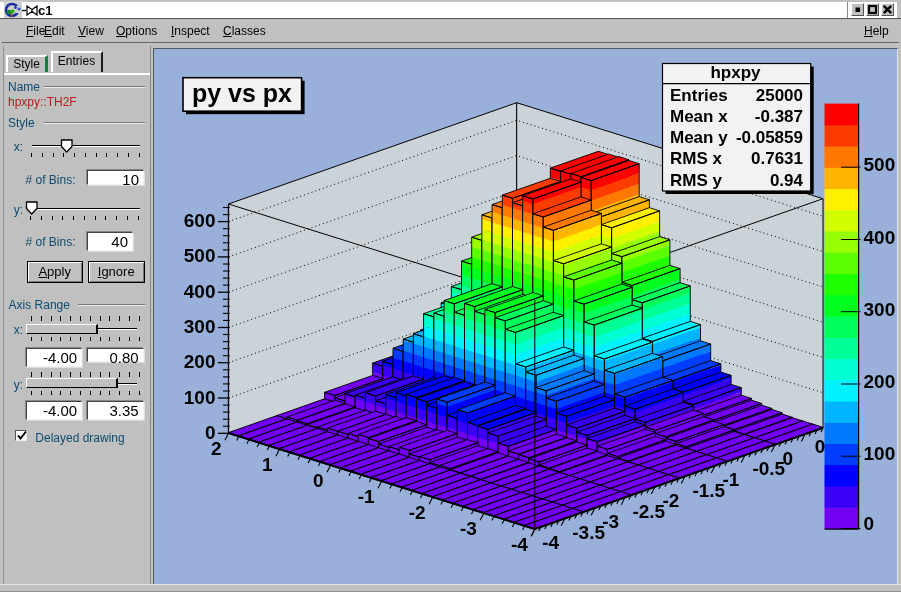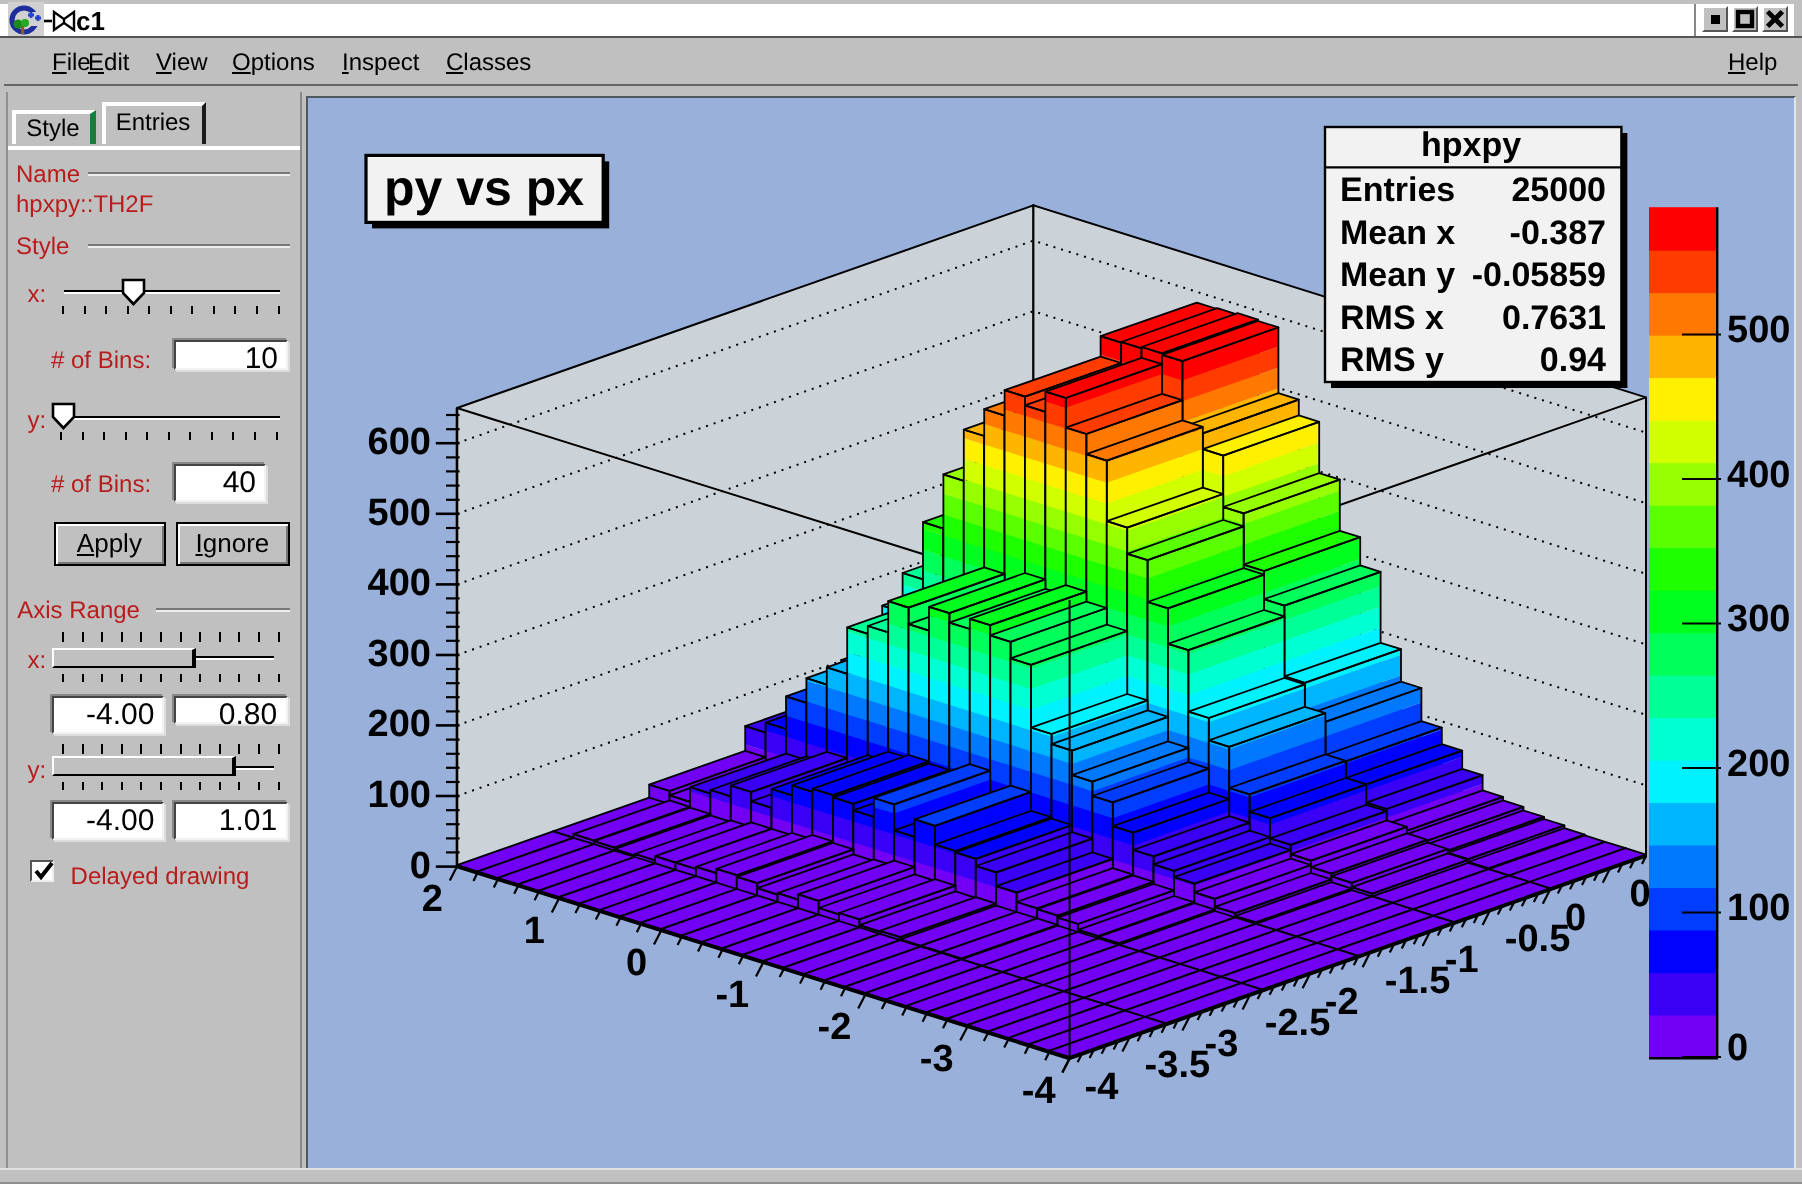--- a/index.html
+++ b/index.html
@@ -14,21 +14,21 @@
 .wbtn svg{display:block}
 .wbtn{position:absolute;top:3px;width:13px;height:13px;background:#c0c0c0;border-top:1px solid #fff;border-left:1px solid #fff;border-right:1px solid #555;border-bottom:1px solid #555;}
 #vsep1{position:absolute;left:847px;top:2px;width:1px;height:16px;background:#888}
 
 #menubar{position:absolute;left:2px;top:19px;width:897px;height:24px;background:#c0c0c0;border-bottom:1px solid #666}
 .mi{position:absolute;top:6px;font-size:12px;line-height:12px;color:#000}
 .mi u{text-decoration:underline}
 
 #panel{position:absolute;left:3px;top:46px;width:148px;height:538px;background:#c0c0c0;border-right:1px solid #888;border-left:1px solid #909090}
 .tab{position:absolute;background:#c0c0c0;border-top:2px solid #fff;border-left:2px solid #fff;font-size:12px;text-align:center;color:#000}
-.seclabel{position:absolute;font-size:12px;line-height:12px;color:#b91c1c}
+.seclabel{position:absolute;font-size:12px;line-height:12px;color:#0c4a6e}
 .hline{position:absolute;height:2px;border-top:1px solid #777;border-bottom:1px solid #eee}
 .entry{position:absolute;background:#fff;border-top:1px solid #444;border-left:1px solid #444;border-right:1px solid #f2f2f2;border-bottom:1px solid #f2f2f2;box-shadow:-1px -1px 0 #888,1px 1px 0 #ddd;font-size:15px;line-height:17px;text-align:right;padding-right:4px;color:#000}
 .btn{position:absolute;background:#c0c0c0;border:1px solid #000;box-shadow:inset 1px 1px 0 #fff,inset -1px -1px 0 #777;font-size:13px;text-align:center;color:#000}
 .tickrow2{position:absolute;height:4.6px;background:repeating-linear-gradient(90deg,#000 0,#000 1px,transparent 1px,transparent 9.8px)}
 .tickrow{position:absolute;height:4px;background:repeating-linear-gradient(90deg,#000 0,#000 1px,transparent 1px,transparent 10.78px)}
 .groove{position:absolute;height:2px;border-top:1.5px solid #000;border-bottom:1px solid #fff}
 .dbar{position:absolute;background:#c0c0c0;border-top:1px solid #fff;border-left:1px solid #fff;border-right:2px solid #000;border-bottom:1px solid #000}
 
 #canvas{position:absolute;left:153px;top:48px;width:745px;height:537px;background:#99b1da;border-top:1px solid #505860;border-left:1px solid #505860;border-right:1px solid #e4e4e4;border-bottom:1px solid #e4e4e4}
 #botstrip{position:absolute;left:0;top:584px;width:901px;height:8px;background:#c0c0c0;border-top:1px solid #e0e0e0;border-bottom:1px solid #8f8f8f;box-sizing:border-box}
@@ -123,21 +123,21 @@
 <div class="tickrow2" style="left:30.5px;top:336.7px;width:112px"></div>
 <div class="entry" style="left:25.5px;top:347.9px;width:56.7px;height:19.5px">-4.00</div>
 <div class="entry" style="left:86.9px;top:348px;width:56.7px;height:14px">0.80</div>
 
 <div class="tickrow2" style="left:30.5px;top:372.2px;width:112px"></div>
 <div class="seclabel" style="left:13.8px;top:378.6px">y:</div>
 <div class="groove" style="left:118px;top:382.6px;width:19px"></div>
 <div class="dbar" style="left:25.5px;top:378.4px;width:92.5px;height:10px"></div>
 <div class="tickrow2" style="left:30.5px;top:390.5px;width:112px"></div>
 <div class="entry" style="left:25.5px;top:401.1px;width:56.7px;height:19px">-4.00</div>
-<div class="entry" style="left:86.9px;top:401.1px;width:56.7px;height:19px">1.01</div>
+<div class="entry" style="left:86.9px;top:401.1px;width:56.7px;height:19px">3.35</div>
 
 <div class="abs" style="left:14.6px;top:430px;width:12.5px;height:11.2px;background:#fff;border-top:1px solid #555;border-left:1px solid #555;border-right:1px solid #eee;border-bottom:1px solid #eee"></div>
 <svg class="abs" style="left:15.5px;top:429.5px" width="12" height="12">
     <path d="M2 5.5 L4.5 8.5 L10 1.5" stroke="#000" stroke-width="2" fill="none"></path>
   </svg>
 <div class="seclabel" style="left:35.3px;top:431.5px">Delayed drawing</div>
 
 <div id="canvas">
 <svg width="745" height="537" viewBox="0 0 745 537" style="position:absolute;left:0;top:0">
 <style>.ax{font-family:"Liberation Sans",sans-serif;font-size:19px;font-weight:bold;fill:#000}.st{font-family:"Liberation Sans",sans-serif;font-size:17px;font-weight:bold;fill:#000}text{font-family:"Liberation Sans",sans-serif;fill:#000}.o{fill:none;stroke:#000;stroke-width:.9;stroke-linejoin:round}.t{stroke:#000;stroke-width:.9;stroke-linejoin:round}</style>

